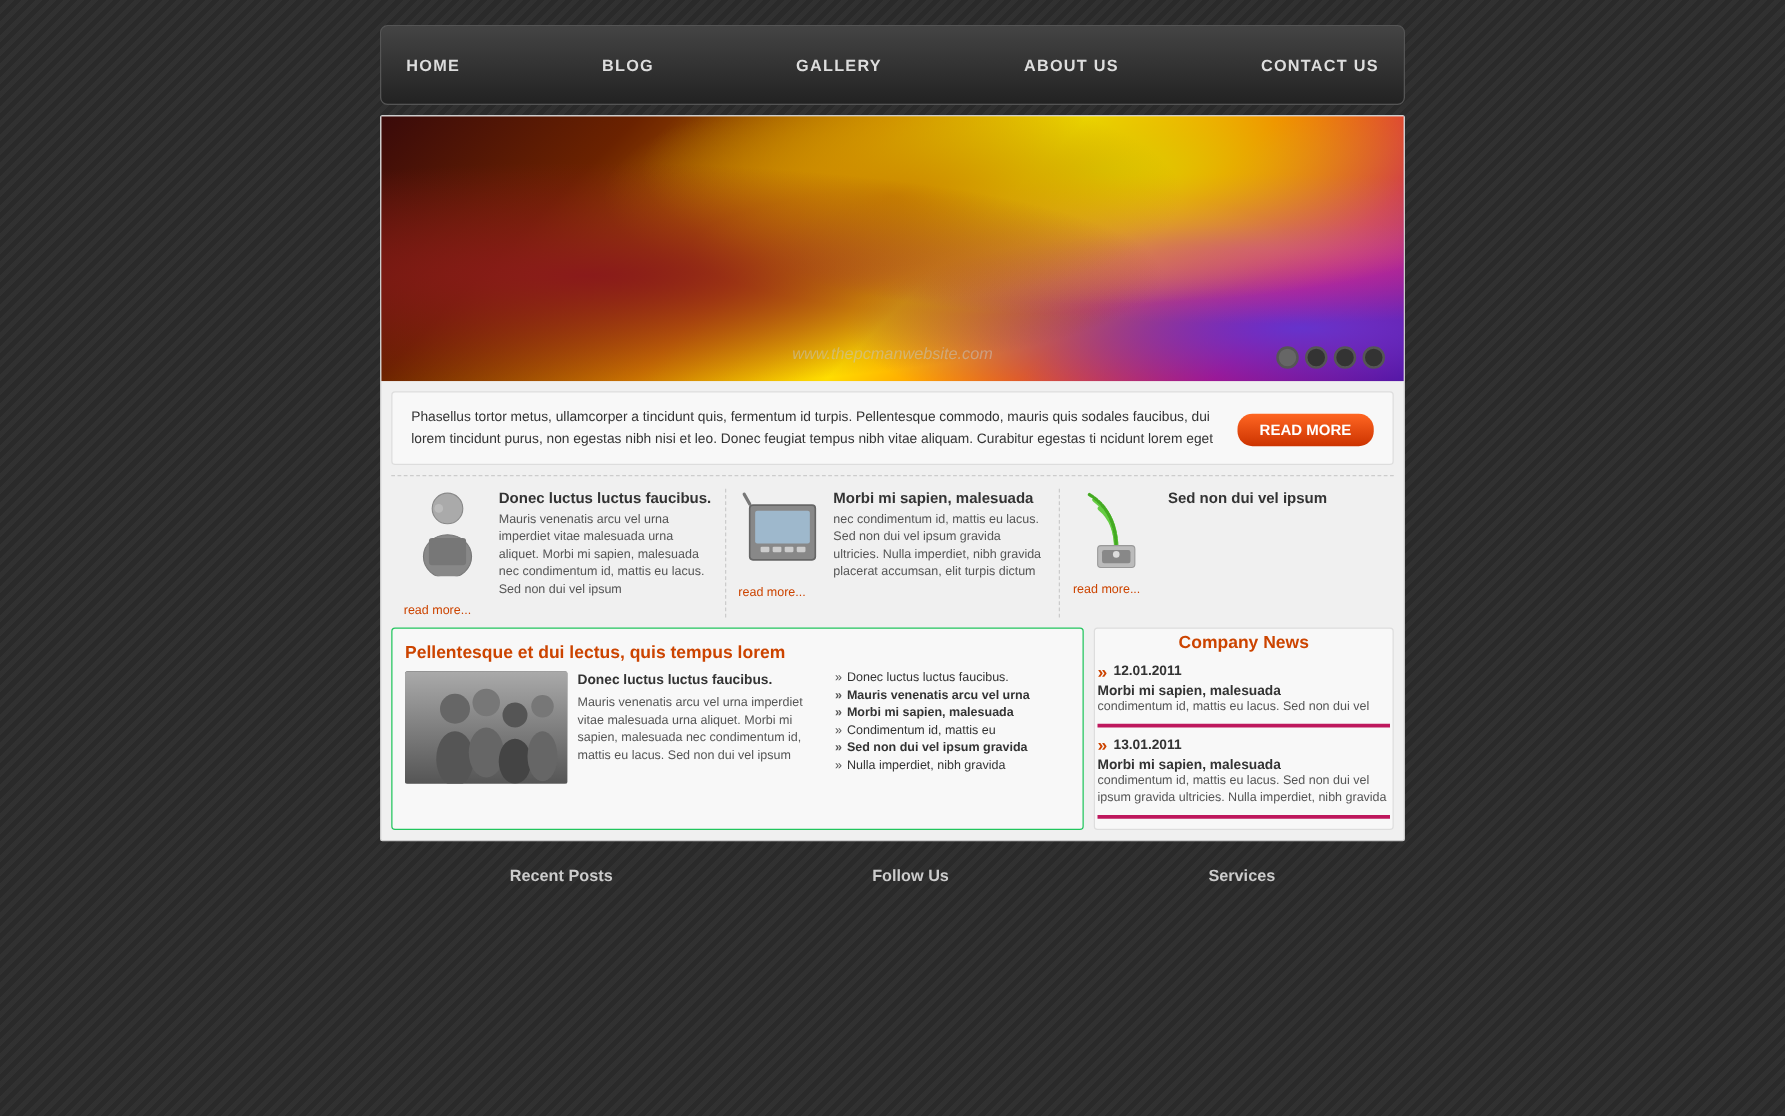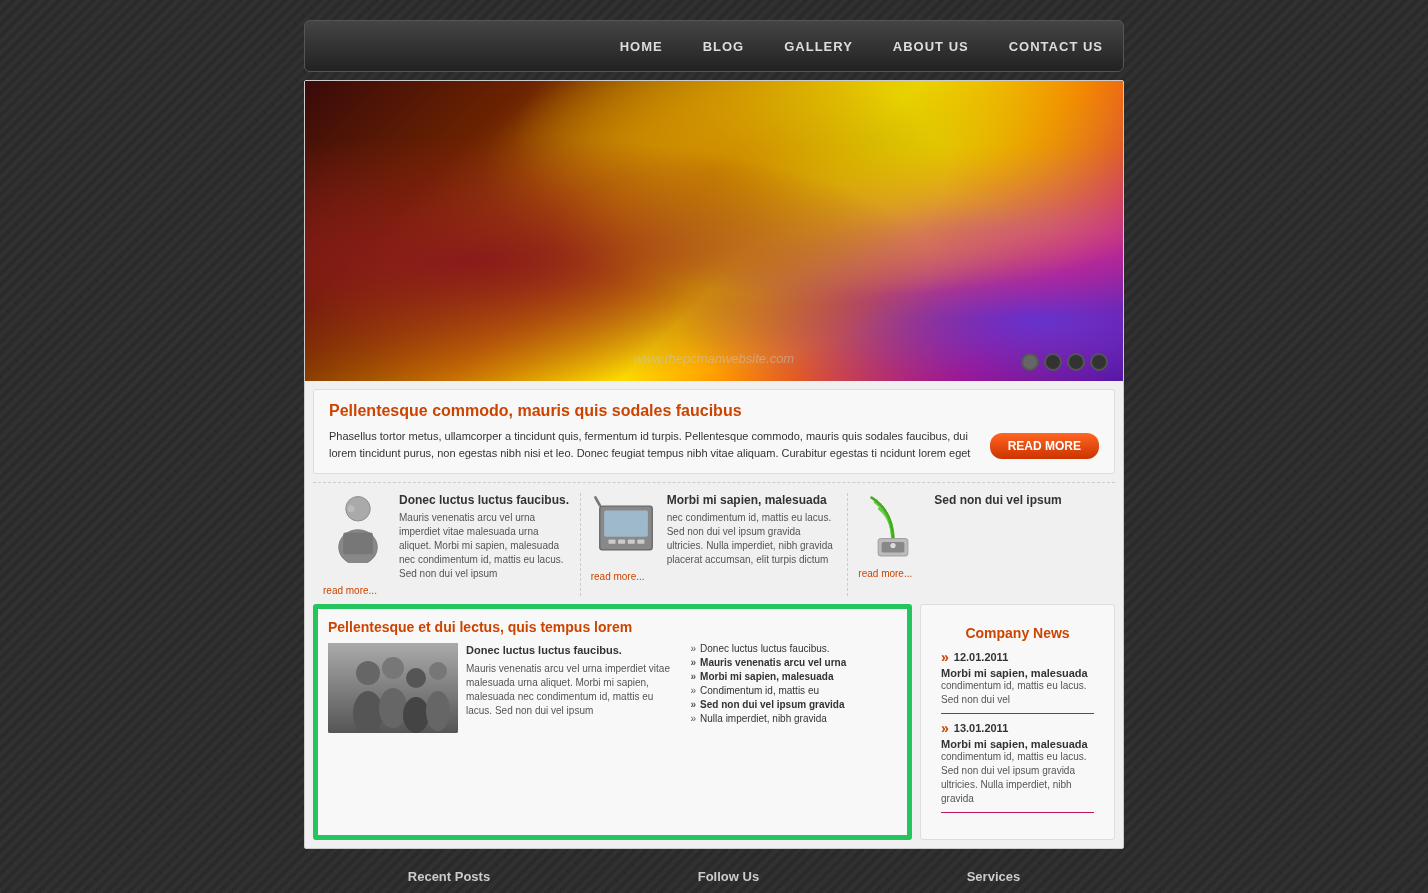--- a/index.html
+++ b/index.html
@@ -31,23 +31,23 @@
     }
     .site-slogan {
       color: #888;
       font-size: 11px;
     }
     
     .nav-bar {
       background: linear-gradient(to bottom, #444, #222);
       border-radius: 6px;
       display: flex;
-      justify-content: flex-end;
+      justify-content: space-between;
       align-items: center;
-      height: 52px;
+      height: 64px;
       border: 1px solid #555;
     }
     .nav-item {
       color: #ddd;
       font-size: 13px;
       font-weight: bold;
       letter-spacing: 1px;
       cursor: pointer;
       padding: 10px 20px;
       text-transform: uppercase;
@@ -56,21 +56,21 @@
     .content-box {
       background: #f0f0f0;
       border: 1px solid #ccc;
       border-radius: 2px;
       margin-top: 8px;
       padding-bottom: 0;
     }
     
     .hero-banner {
       width: 100%;
-      height: 300px;
+      height: 212px;
       position: relative;
       overflow: hidden;
     }
     .hero-gradient {
       width: 100%;
       height: 100%;
       background: 
         radial-gradient(ellipse at 20% 60%, #8B1a1a 0%, transparent 50%),
         radial-gradient(ellipse at 50% 30%, #cc8800 0%, transparent 40%),
         radial-gradient(ellipse at 70% 20%, #ddcc00 0%, transparent 45%),
@@ -179,30 +179,30 @@
     
     .bottom-section {
       display: flex;
       gap: 8px;
       margin: 8px;
       margin-top: 5px;
     }
     .bottom-left {
       flex: 1;
       background: #f8f8f8;
-      border: 5px solid #22c55e;
+      border: 1px solid #22c55e;
       border-radius: 3px;
       padding: 10px;
     }
     .bottom-right {
-      width: 195px;
+      width: 240px;
       background: #f8f8f8;
       border: 1px solid #ddd;
       border-radius: 3px;
-      padding: 20px;
+      padding: 2px;
     }
     .bottom-title {
       color: #cc4400;
       font-size: 14px;
       font-weight: bold;
       margin-bottom: 8px;
     }
     .bottom-right-title {
       color: #cc4400;
       font-size: 14px;
@@ -270,21 +270,21 @@
       font-size: 11px;
       font-weight: bold;
       color: #333;
       margin-top: 2px;
     }
     .news-text {
       font-size: 10px;
       color: #555;
       line-height: 1.4;
       margin-bottom: 6px;
-      border-bottom: 1px solid #be185d;
+      border-bottom: 3px solid #be185d;
       padding-bottom: 6px;
     }
     
     .footer-bar {
       display: flex;
       justify-content: space-around;
       padding: 20px 0 10px 0;
       align-items: flex-end;
     }
     .footer-col-title {
@@ -315,21 +315,20 @@
       <div class="hero-watermark">www.thepcmanwebsite.com</div>
       <div class="hero-dots">
         <div class="hero-dot active"></div>
         <div class="hero-dot"></div>
         <div class="hero-dot"></div>
         <div class="hero-dot"></div>
       </div>
     </div>
 
     <div class="featured-section">
-      <div class="featured-title">Pellentesque commodo, mauris quis sodales faucibus</div>
       <button class="read-more-btn">READ MORE</button>
       <div class="featured-text">Phasellus tortor metus, ullamcorper a tincidunt quis, fermentum id turpis. Pellentesque commodo, mauris quis sodales faucibus, dui lorem tincidunt purus, non egestas nibh nisi et leo. Donec feugiat tempus nibh vitae aliquam. Curabitur egestas ti ncidunt lorem eget</div>
       <div style="clear:both"></div>
     </div>
 
     <div class="three-col">
 
       <div class="col-item">
         <div class="clearfix">
           <svg class="col-icon" viewBox="0 0 70 80" style="float:left;margin-right:6px;">

